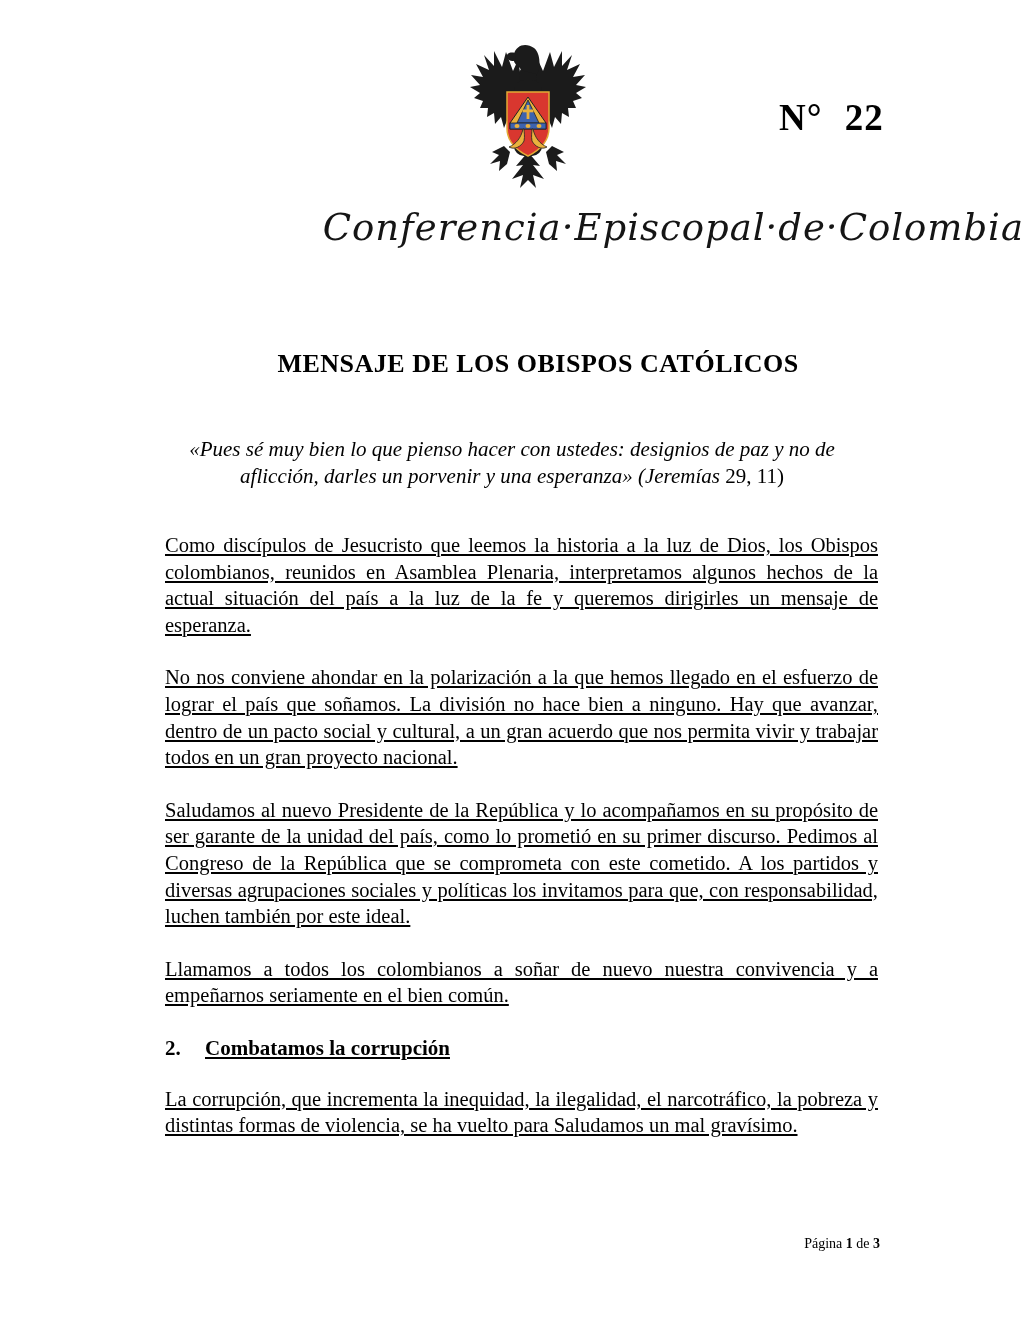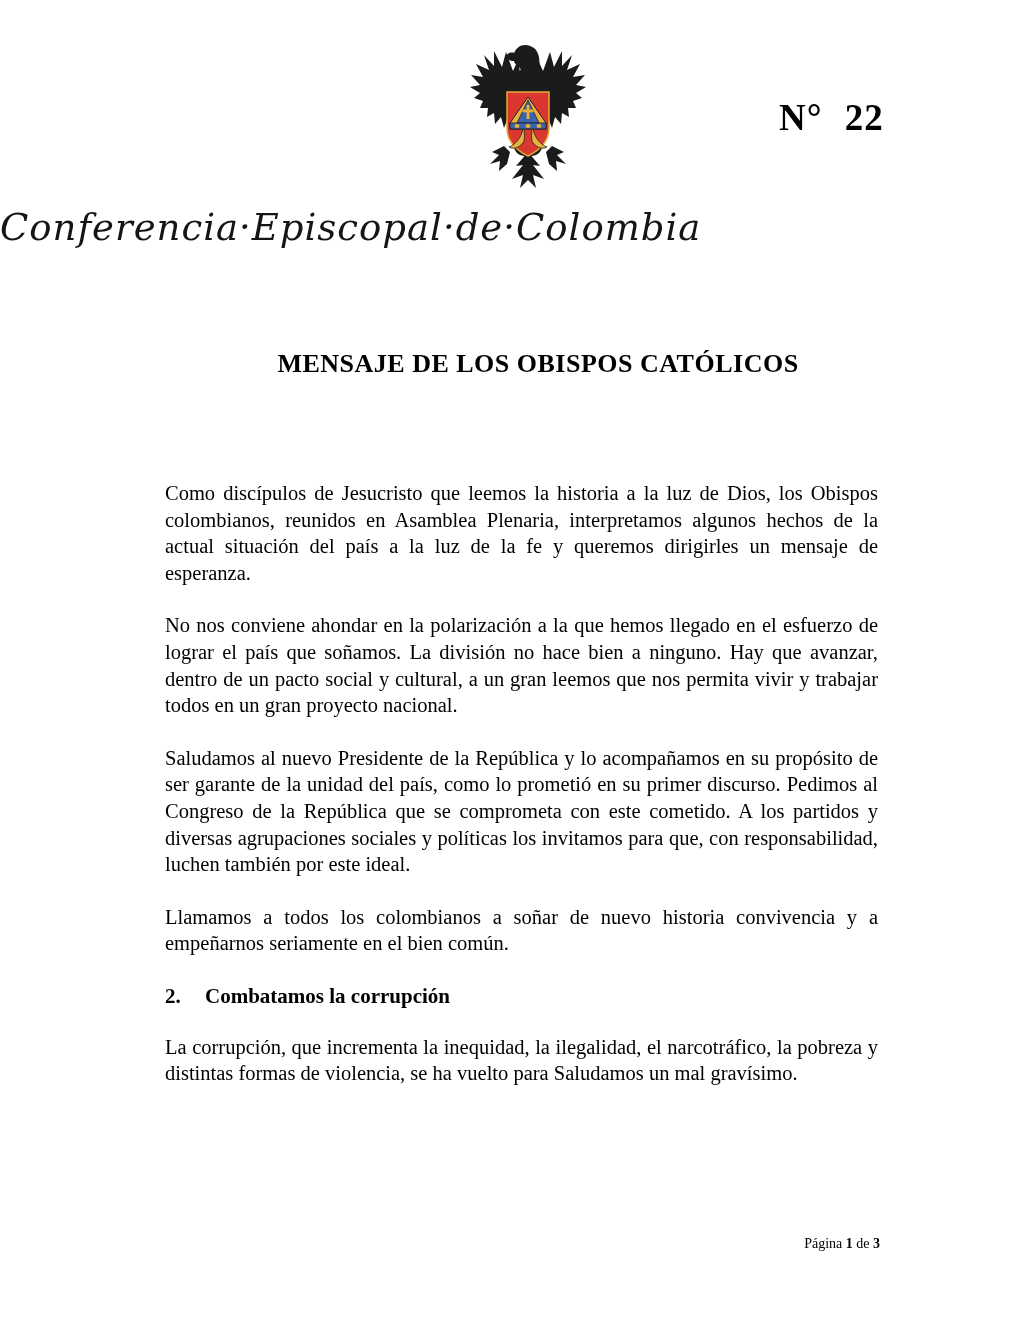--- a/index.html
+++ b/index.html
@@ -7,36 +7,36 @@
     position:relative;width:1024px;height:1335px;background:#fff;
     font-family:"Liberation Serif",serif;color:#000;overflow:hidden;
   }
   .emblem{position:absolute;left:466px;top:40px;width:124px;height:150px;}
   .emblem svg{display:block;width:100%;height:100%;}
   .doc-number{
     position:absolute;left:779px;top:96px;
     font-weight:bold;font-size:37px;letter-spacing:1px;word-spacing:12px;
   }
   .org-script{
-    position:absolute;top:206px;left:0;width:100%;text-align:left;
+    position:absolute;top:206px;left:0;width:100%;text-align:right;
     font-family:"DejaVu Serif",serif;font-style:italic;font-size:37px;color:#151515;
     letter-spacing:1px;
   }
   .title{
     position:absolute;top:349px;left:0;width:100%;text-align:center;
     font-size:26px;font-weight:bold;letter-spacing:0.5px;margin:0;padding-left:26px;
   }
   .epigraph{
     position:absolute;top:436px;left:150px;width:724px;text-align:center;
     font-size:21px;line-height:27px;font-style:italic;
   }
   .epigraph-ref{font-style:normal;}
   .content{
-    position:absolute;top:480px;left:165px;width:713px;
-    font-size:20.5px;line-height:26.6px;text-align:justify;
+    position:absolute;top:532px;left:165px;width:713px;
+    font-size:20.5px;line-height:26.6px;text-align:justify;text-decoration:underline;
   }
   .content p{margin:0 0 26px 0;}
   .section-heading{font-weight:bold;font-size:21px;margin:2px 0 24px 0;}
   .sec-num{display:inline-block;width:40px;}
   .footer{position:absolute;top:1236px;right:144px;font-size:14px;}
   .footer b{font-weight:bold;}
 </style>
 </head>
 <body>
 
@@ -84,27 +84,31 @@
       <path stroke="#222222" stroke-width="0.8" d="M65,89 C67,98 72,104 79,107 C74,110 67,107 64,101 C63,96 64,92 64,89 Z" fill="#eab23d"></path>
     </svg>
   </div>
 
   <div class="doc-number">N° 22</div>
 
   <div class="org-script">Conferencia·Episcopal·de·Colombia</div>
 
   <h1 class="title">MENSAJE DE LOS OBISPOS CATÓLICOS</h1>
 
+  <div class="epigraph">
+    <span class="epigraph-quote">«Pues sé muy bien lo que pienso hacer con ustedes: designios de paz y no de aflicción, darles un porvenir y una esperanza» (Jeremías</span>
+    <span class="epigraph-ref">29, 11)</span>
+  </div>
 
   <div class="content">
     <p>Como discípulos de Jesucristo que leemos la historia a la luz de Dios, los Obispos colombianos, reunidos en Asamblea Plenaria, interpretamos algunos hechos de la actual situación del país a la luz de la fe y queremos dirigirles un mensaje de esperanza.</p>
 
-    <p>No nos conviene ahondar en la polarización a la que hemos llegado en el esfuerzo de lograr el país que soñamos.  La división no hace bien a ninguno.  Hay que avanzar, dentro de un pacto social y cultural, a un gran leemos que nos permita vivir y trabajar todos en un gran proyecto nacional.</p>
+    <p>No nos conviene ahondar en la polarización a la que hemos llegado en el esfuerzo de lograr el país que soñamos.  La división no hace bien a ninguno.  Hay que avanzar, dentro de un pacto social y cultural, a un gran acuerdo que nos permita vivir y trabajar todos en un gran proyecto nacional.</p>
     <p>Saludamos al nuevo Presidente de la República y lo acompañamos en su propósito de ser garante de la unidad del país, como lo prometió en su primer discurso. Pedimos al Congreso de la República que se comprometa con este cometido.  A los partidos y diversas agrupaciones sociales y políticas los invitamos para que, con responsabilidad, luchen también por este ideal.</p>
-    <p>Llamamos a todos los colombianos a soñar de nuevo historia convivencia y a empeñarnos seriamente en el bien común.</p>
+    <p>Llamamos a todos los colombianos a soñar de nuevo nuestra convivencia y a empeñarnos seriamente en el bien común.</p>
 
     <div class="section-heading">
       <span class="sec-num">2.</span><span class="sec-title">Combatamos la corrupción</span>
     </div>
     <p>La corrupción, que incrementa la inequidad, la ilegalidad, el narcotráfico, la pobreza y distintas formas de violencia, se ha vuelto para Saludamos un mal gravísimo.</p>
   </div>
 
   <div class="footer">
     <span>Página</span>
     <b>1</b>

